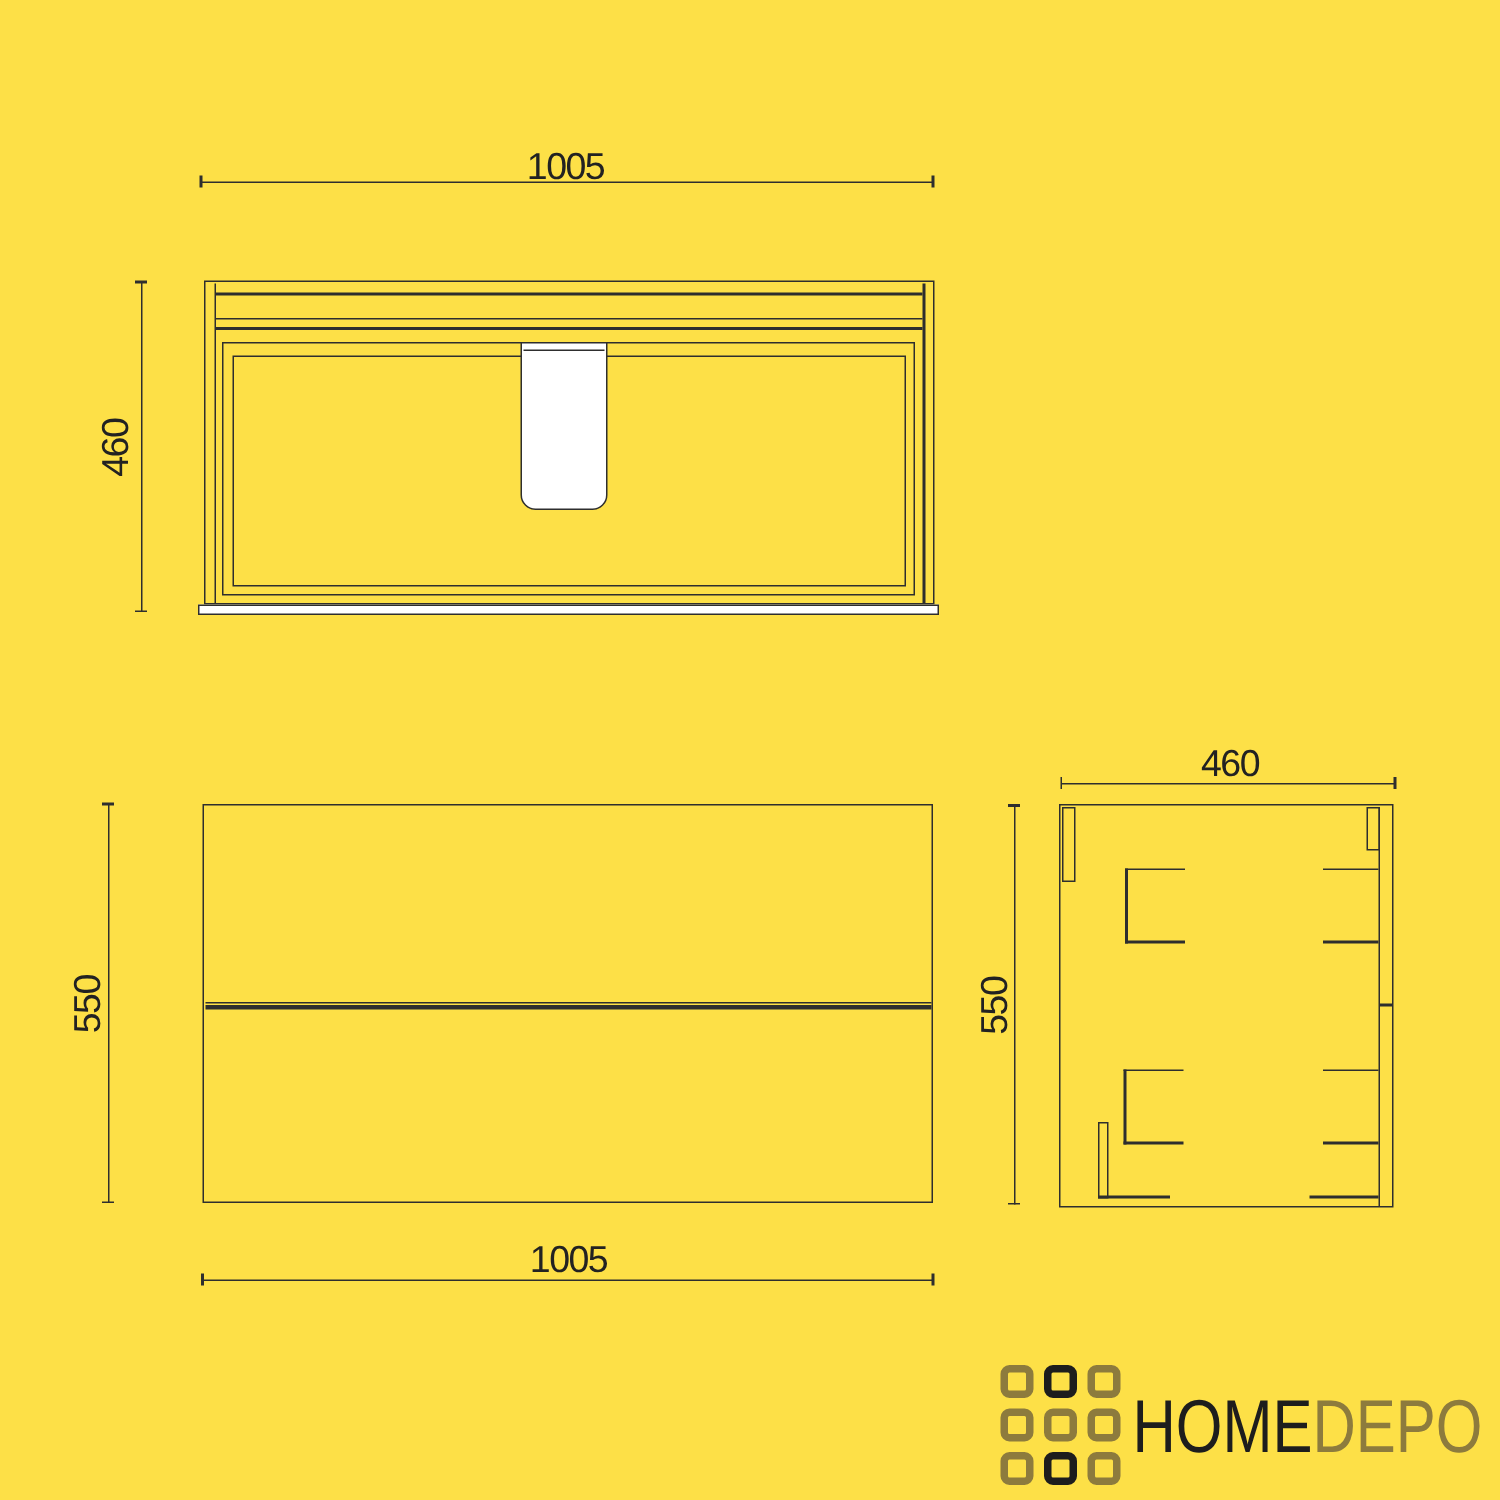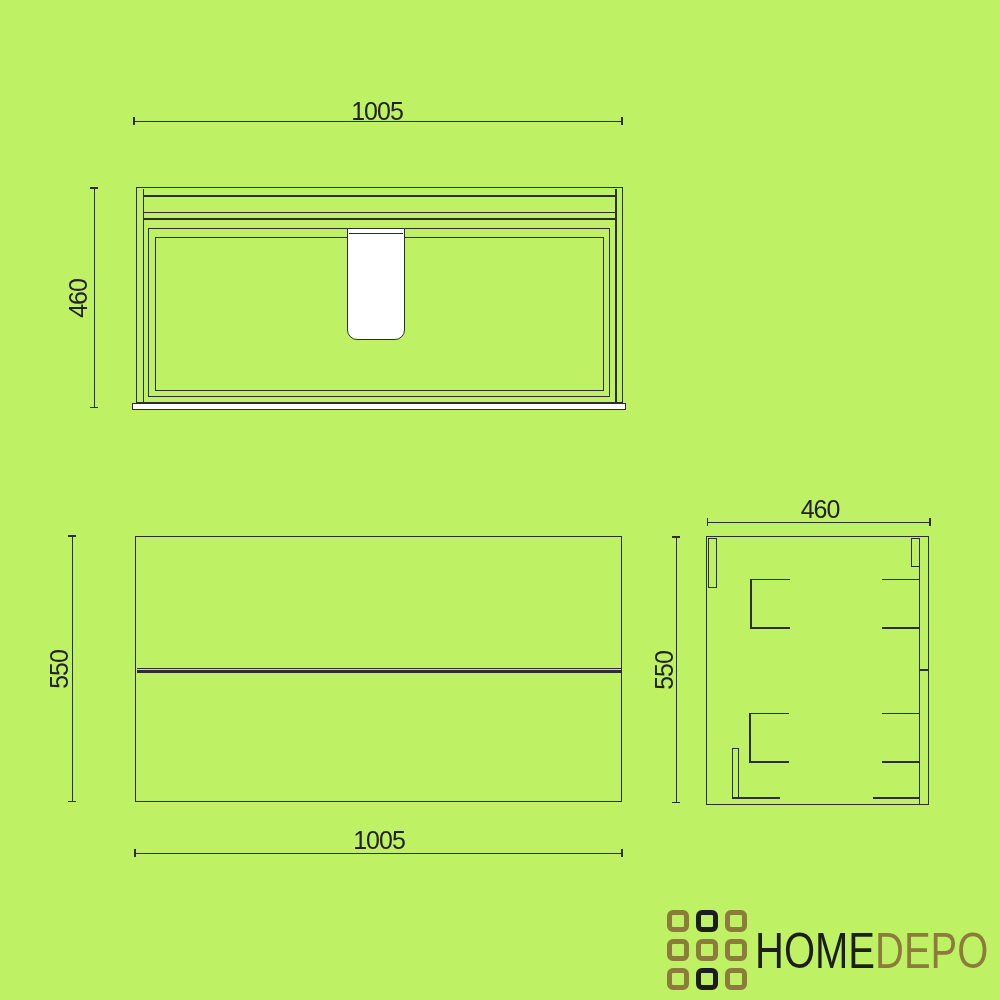--- a/index.html
+++ b/index.html
@@ -25,21 +25,21 @@
   .wordmark{
     position:absolute;left:755px;top:926px;font-size:50px;line-height:50px;
     letter-spacing:0;transform:scaleX(0.8);transform-origin:left top;white-space:nowrap;
   }
   .wordmark .w1{color:var(--dark);}
   .wordmark .w2{color:var(--gold);}
 </style>
 </head>
 <body>
 
-<div class="sheet" style="--ink: #2e2e2e; --gold: #8d7b3d; --dark: #1d1d1d; background: #bef264;">
+<div class="sheet" style="--ink: #2e2e2e; --gold: #8d7b3d; --dark: #1d1d1d; background: #fde047;">
 
   <div>
 
     <div class="ln" style="left:134px;top:120.5px;width:488px;height:1.4px;"></div>
     <div class="tick" style="left:133.3px;top:117px;width:1.4px;height:8px;"></div>
     <div class="tick" style="left:621.3px;top:117px;width:1.4px;height:8px;"></div>
     <div class="dim-label" style="left:327px;top:99px;width:100px;">1005</div>
 
     <div class="ln" style="left:93.5px;top:188px;width:1.4px;height:220px;"></div>
     <div class="tick" style="left:90px;top:187.3px;width:8px;height:1.4px;"></div>

